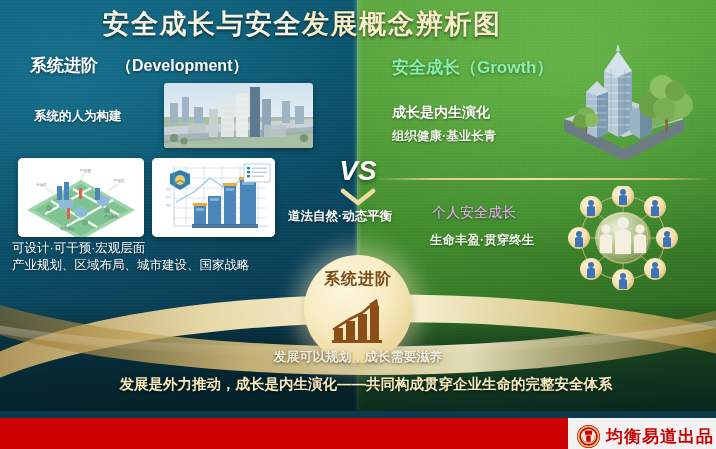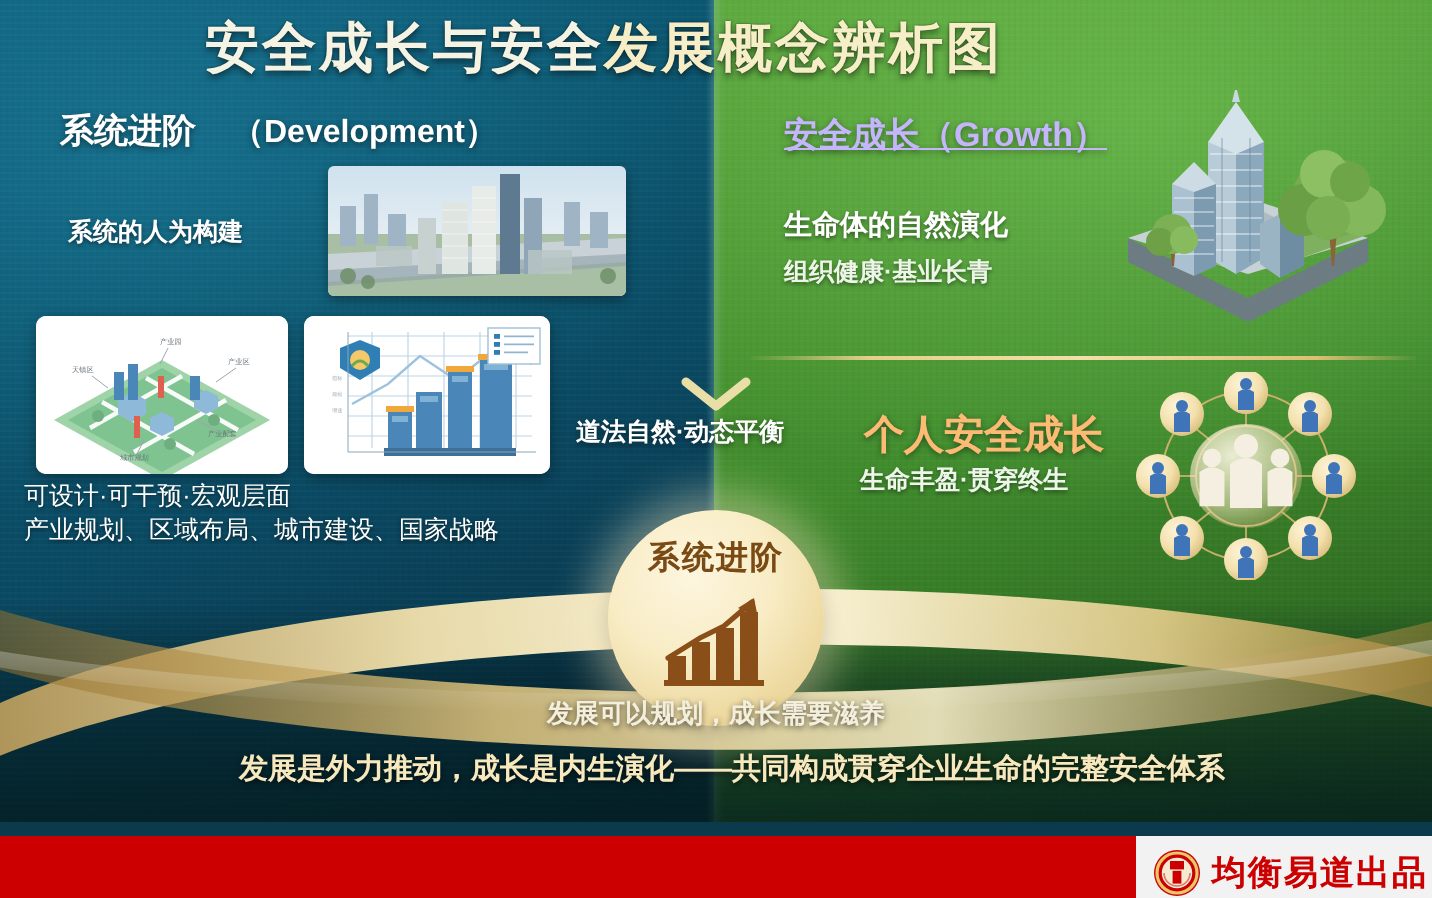--- a/index.html
+++ b/index.html
@@ -88,42 +88,41 @@
 
   .l-foot {
     position: absolute; left: 12px; top: 240px;
     font-size: 12.5px; font-weight: normal; color: #ffffff; line-height: 17px;
     text-shadow: 0 1px 2px rgba(0,0,0,0.55);
   }
 
   
   .r-head {
     position: absolute; left: 392px; top: 56px;
-    font-size: 17px; font-weight: bold; color: #c4b5fd;
+    font-size: 17px; font-weight: bold; color: #86efac;
     text-shadow: 0 1px 3px rgba(0,0,0,0.4);
-    text-decoration: underline;
   }
   .r-sub1 {
     position: absolute; left: 392px; top: 104px;
     font-size: 14px; font-weight: bold; color: #ffffff;
     text-shadow: 0 1px 2px rgba(0,0,0,0.45);
   }
   .r-sub2 {
     position: absolute; left: 392px; top: 128px;
     font-size: 12.5px; font-weight: bold; color: #ecf5e6;
     text-shadow: 0 1px 2px rgba(0,0,0,0.45);
   }
   .tower { position: absolute; left: 552px; top: 45px; width: 150px; height: 135px; }
   .gold-rule {
     position: absolute; left: 375px; top: 178px; width: 333px; height: 2px;
     background: linear-gradient(90deg, rgba(214,180,90,0.05) 0%, #e6cf8a 18%, #f1e0a8 50%, #dcc075 85%, rgba(214,180,90,0.05) 100%);
   }
   .r-mid1 {
     position: absolute; left: 432px; top: 204px;
-    font-size: 20px; font-weight: bold; color: #fdba74;
+    font-size: 14px; font-weight: normal; color: #f0abfc;
     text-shadow: 0 1px 3px rgba(0,0,0,0.45);
   }
   .r-mid2 {
     position: absolute; left: 430px; top: 232px;
     font-size: 12.5px; font-weight: bold; color: #eef6e9;
     text-shadow: 0 1px 2px rgba(0,0,0,0.45);
   }
   .people { position: absolute; left: 548px; top: 186px; width: 150px; height: 104px; }
 
   
@@ -368,21 +367,21 @@
   </div>
 
   <div class="l-foot">
     <div>可设计·可干预·宏观层面</div>
     <div>产业规划、区域布局、城市建设、国家战略</div>
   </div>
 
   <div class="r-head">
     <span>安全成长</span><span>（Growth）</span>
   </div>
-  <div class="r-sub1">生命体的自然演化</div>
+  <div class="r-sub1">成长是内生演化</div>
   <div class="r-sub2">组织健康·基业长青</div>
 
   <div class="tower">
     <svg viewBox="0 0 150 135" width="150" height="135">
       <g transform="translate(72,96)">
         <path d="M0 8 L60 -22 L60 -10 L0 20 L-60 -10 L-60 -22 Z" fill="#6d7b83"></path>
         <path d="M0 -4 L60 -22 L0 -42 L-60 -22 Z" fill="#c6d2d6"></path>
         <path d="M-46 -22 L-8 -38 L24 -24 L-14 -8 Z" fill="#7fb05f"></path>
         <path d="M10 -18 L44 -30 L58 -23 L24 -11 Z" fill="#7fb05f"></path>
         <g fill="#aebcc2">
@@ -546,20 +545,21 @@
             <circle r="11" fill="url(#coin)"></circle>
             <g fill="#3f74b8">
               <circle cy="-4" r="3"></circle>
               <path d="M-4 0 q4 -3 8 0 l0 9 l-8 0 Z"></path>
             </g>
           </g>
       </g>
     </svg>
   </div>
 
+  <div class="vs">VS</div>
   <svg class="vs-chev" viewBox="0 0 36 18">
     <path d="M3 3 L18 15 L33 3" fill="none" stroke="#e9dfa6" stroke-width="4.5" stroke-linecap="round" stroke-linejoin="round"></path>
   </svg>
   <div class="c-mid">道法自然·动态平衡</div>
 
   <div class="orb">
     <div class="orb-label">系统进阶</div>
     <svg class="orb-icon" viewBox="0 0 56 50">
       <g fill="#8a4f18">
         <rect x="4" y="33" width="9" height="12"></rect>

